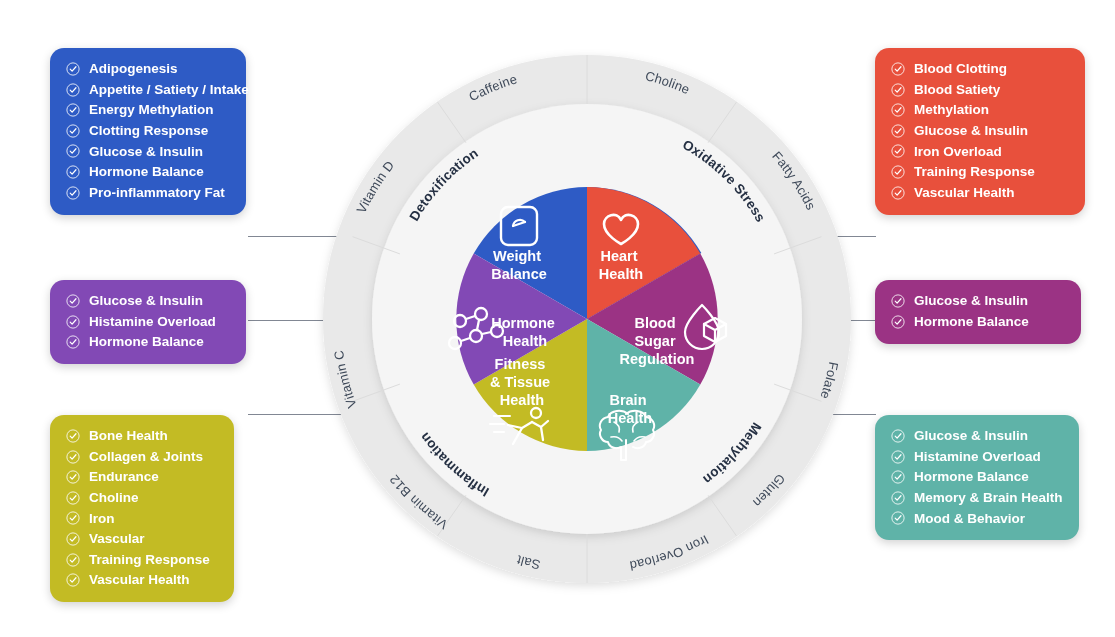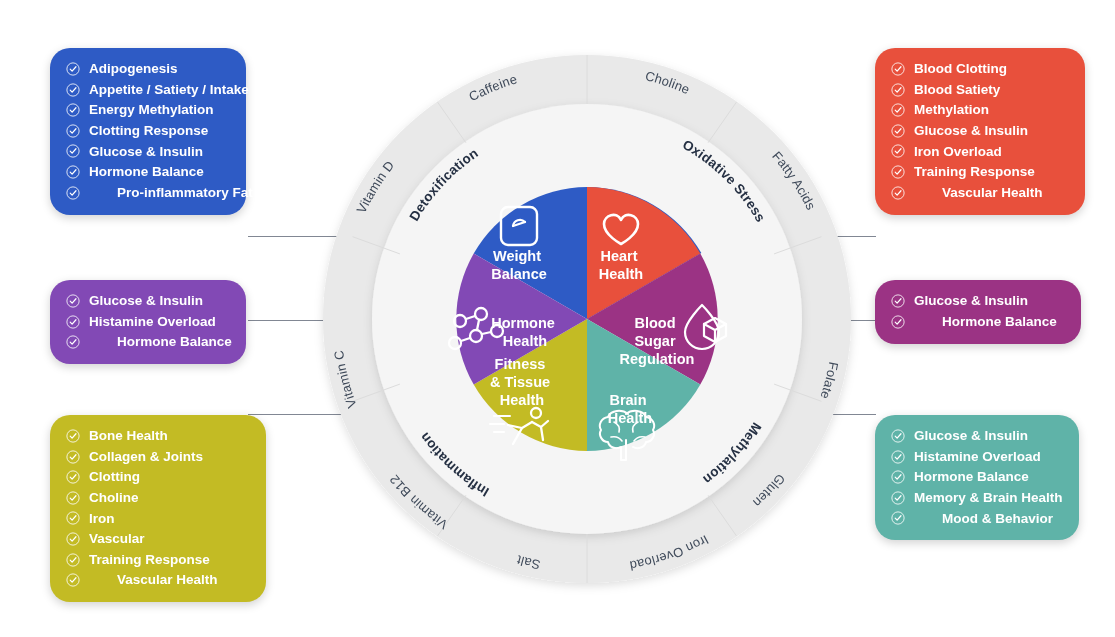--- a/index.html
+++ b/index.html
@@ -13,37 +13,37 @@
   .stage{position:absolute;inset:0;}
 
   
   .connector{
     position:absolute;height:1px;background:#6b7280;opacity:.85;z-index:1;
   }
 
   
   .card{
     position:absolute;
-    border-radius:20px;
+    border-radius:14px;
     box-shadow:0 3px 10px rgba(0,0,0,.18);
     z-index:3;
     padding:14px 26px 15px 16px;
     box-sizing:border-box;
   }
   .card ul{list-style:none;margin:0;padding:0;}
   .card li{
     display:flex;align-items:center;
     color:#ffffff;
     font-size:13.5px;
     font-weight:bold;
     line-height:1;
     margin-bottom:6.6px;
     white-space:nowrap;
   }
-  .card li:last-child{margin-bottom:0;gap:28px;}
+  .card li:last-child{margin-bottom:0;}
   .chk{
     width:14px;height:14px;flex:0 0 14px;margin-right:9px;
     display:inline-block;
   }
   .chk svg{display:block;}
 
   
   .wheel{
     position:absolute;
     left:308px;top:40px;
@@ -470,21 +470,21 @@
             <svg viewBox="0 0 16 16" width="14" height="14">
               <circle cx="8" cy="8" r="7" fill="none" stroke="#ffffff" stroke-width="1.1" opacity=".85"></circle>
               <path d="M4.8 8.2 L7 10.4 L11.4 5.4" fill="none" stroke="#ffffff" stroke-width="1.4" stroke-linecap="round" stroke-linejoin="round"></path>
             </svg>
           </span>
           <span>Hormone Balance</span>
         </li>
     </ul>
   </div>
 
-  <div class="card" style="left:50px;top:415px;width:216px;background:#C3BB24;">
+  <div class="card" style="left:50px;top:415px;width:184px;background:#C3BB24;">
     <ul>
       <li>
           <span class="chk">
             <svg viewBox="0 0 16 16" width="14" height="14">
               <circle cx="8" cy="8" r="7" fill="none" stroke="#ffffff" stroke-width="1.1" opacity=".85"></circle>
               <path d="M4.8 8.2 L7 10.4 L11.4 5.4" fill="none" stroke="#ffffff" stroke-width="1.4" stroke-linecap="round" stroke-linejoin="round"></path>
             </svg>
           </span>
           <span>Bone Health</span>
         </li>
@@ -497,21 +497,21 @@
           </span>
           <span>Collagen &amp; Joints</span>
         </li>
       <li>
           <span class="chk">
             <svg viewBox="0 0 16 16" width="14" height="14">
               <circle cx="8" cy="8" r="7" fill="none" stroke="#ffffff" stroke-width="1.1" opacity=".85"></circle>
               <path d="M4.8 8.2 L7 10.4 L11.4 5.4" fill="none" stroke="#ffffff" stroke-width="1.4" stroke-linecap="round" stroke-linejoin="round"></path>
             </svg>
           </span>
-          <span>Clotting</span>
+          <span>Endurance</span>
         </li>
       <li>
           <span class="chk">
             <svg viewBox="0 0 16 16" width="14" height="14">
               <circle cx="8" cy="8" r="7" fill="none" stroke="#ffffff" stroke-width="1.1" opacity=".85"></circle>
               <path d="M4.8 8.2 L7 10.4 L11.4 5.4" fill="none" stroke="#ffffff" stroke-width="1.4" stroke-linecap="round" stroke-linejoin="round"></path>
             </svg>
           </span>
           <span>Choline</span>
         </li>

